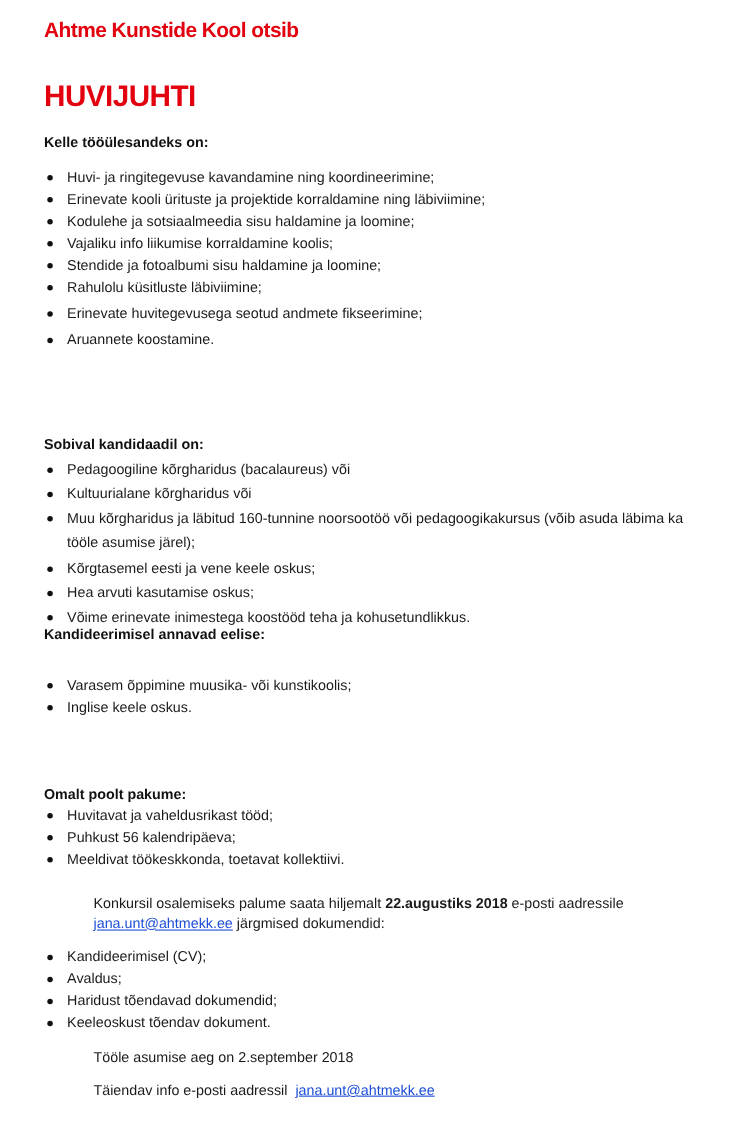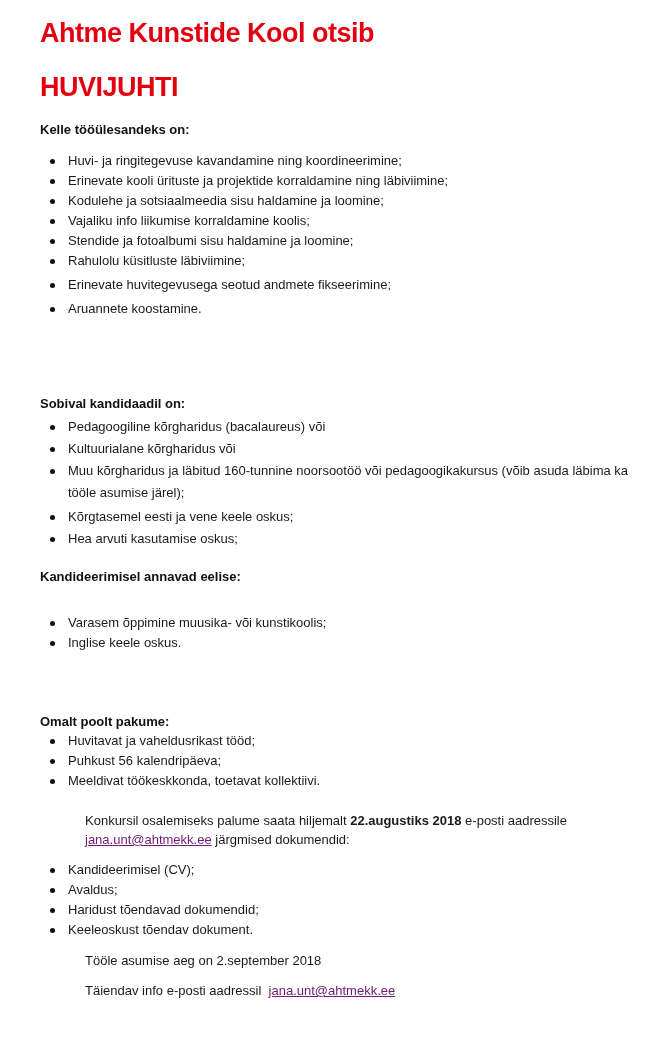--- a/index.html
+++ b/index.html
@@ -1,26 +1,26 @@
 <!DOCTYPE html>
 <html><head>
 <meta charset="utf-8">
 <style>
   html, body { margin:0; padding:0; background:#ffffff; }
   body { width:667px; height:1042px; position:relative; overflow:hidden;
          font-family:"Liberation Sans", sans-serif; color:#1a1a1a; }
   .doc { position:absolute; left:40px; top:0; width:620px; }
-  .title1 { position:absolute; top:18px; left:0; font-size:27px; font-weight:bold; color:#e3000f; letter-spacing:-0.5px; white-space:nowrap; }
+  .title1 { position:absolute; top:18px; left:0; font-size:19px; font-weight:bold; color:#e3000f; letter-spacing:-0.5px; white-space:nowrap; }
   .title2 { position:absolute; top:72px; left:0; font-size:27px; font-weight:bold; color:#e3000f; letter-spacing:-0.5px;text-align:right; }
   .heading { position:absolute; left:0; font-size:13px; font-weight:bold; color:#111; white-space:nowrap; }
-  ul.blist { position:absolute; left:8px; margin:0; padding:0; list-style:none; width:620px; }
+  ul.blist { position:absolute; left:1px; margin:0; padding:0; list-style:none; width:620px; }
   ul.blist li { position:relative; padding-left:20px; font-size:13px; color:#1a1a1a; white-space:nowrap; }
   ul.blist li::before { content:""; position:absolute; left:2px; top:8px; width:5px; height:5px; border-radius:50%; background:#111; }
   .para { position:absolute; left:0; font-size:13px; color:#1a1a1a; white-space:nowrap;margin-left:45px; }
-  a.link { color:#701a75; text-decoration:underline; }
+  a.link { color:#1d4ed8; text-decoration:underline; }
   b { font-weight:bold; }
 </style>
 <style>ul.blist li.cont::before{display:none;}</style></head>
 <body>
 
 <div class="doc">
   <div class="title1">Ahtme Kunstide Kool otsib</div>
   <div class="title2">HUVIJUHTI</div>
 
   <div class="heading" style="top:122px">Kelle tööülesandeks on:</div>
@@ -36,20 +36,21 @@
   </ul>
 
   <div class="heading" style="top:396px">Sobival kandidaadil on:</div>
   <ul class="blist" style="top:417px">
     <li style="height:22px;line-height:20px">Pedagoogiline kõrgharidus (bacalaureus) või</li>
     <li style="height:22px;line-height:20px">Kultuurialane kõrgharidus või</li>
     <li style="height:22px;line-height:20px">Muu kõrgharidus ja läbitud 160-tunnine noorsootöö või pedagoogikakursus (võib asuda läbima ka</li>
     <li style="height: 24px; line-height: 20px; padding-left: 20px; --x: 0;" class="cont"><span>tööle asumise järel);</span></li>
     <li style="height:22px;line-height:20px">Kõrgtasemel eesti ja vene keele oskus;</li>
     <li style="height:22px;line-height:20px">Hea arvuti kasutamise oskus;</li>
+    <li style="height:22px;line-height:20px">Võime erinevate inimestega koostööd teha ja kohusetundlikkus.</li>
   </ul>
 
   <div class="heading" style="top:569px">Kandideerimisel annavad eelise:</div>
   <ul class="blist" style="top:613px">
     <li style="height:20px;line-height:20px">Varasem õppimine muusika- või kunstikoolis;</li>
     <li style="height:20px;line-height:20px">Inglise keele oskus.</li>
   </ul>
 
   <div class="heading" style="top:714px">Omalt poolt pakume:</div>
   <ul class="blist" style="top:731px">

